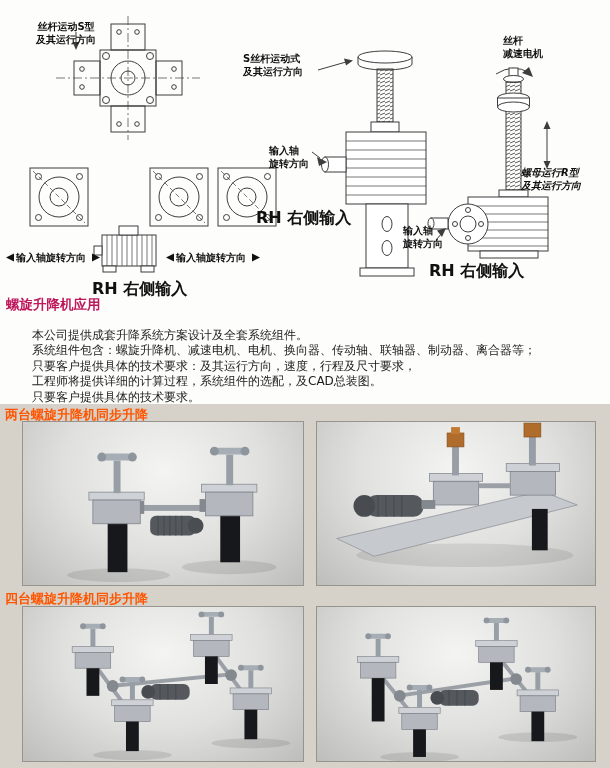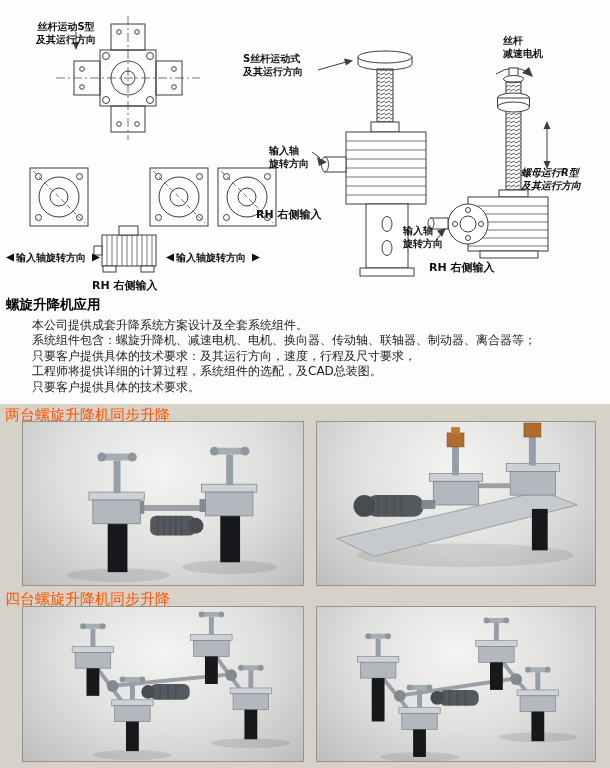--- a/index.html
+++ b/index.html
@@ -3,25 +3,25 @@
 <meta charset="utf-8">
 <style>
   * { margin:0; padding:0; box-sizing:border-box; }
   html,body { background:#d6d2c9; }
   body { font-family:"DejaVu Sans","Liberation Sans",sans-serif; }
   .page { position:relative; width:610px; height:768px; background:#d6d2c9; overflow:hidden; }
   .white-panel { position:absolute; top:0; left:0; width:610px; height:404px; background:#fdfdfc; }
   .drawings { position:absolute; top:0; left:0; width:610px; height:295px; }
   .draw-svg { position:absolute; top:0; left:0; }
   .dlabel { position:absolute; font-size:10px; font-weight:bold; color:#101010; white-space:pre-line; line-height:1.3; }
-  .dlabel.big { font-size:11px; white-space:nowrap; }
+  .dlabel.big { font-size:16px; white-space:nowrap; }
   .textblock { position:absolute; top:296px; left:6px; width:598px; }
-  .heading { font-size:13.5px; font-weight:bold; color:#000000; margin-bottom:4px; }
+  .heading { font-size:13.5px; font-weight:bold; color:#be185d; margin-bottom:14px; }
   .para { font-size:12px; color:#1c1c1c; line-height:15.4px; padding-left:26px; }
-  .section-label { position:absolute; left:5px; font-size:15px; font-weight:normal; color:var(--accent,#ff5500); }
+  .section-label { position:absolute; left:5px; font-size:13px; font-weight:bold; color:var(--accent,#ff5500); }
   #sec1 { top:406px; }
   #sec2 { top:590px; }
   .photo-row { position:absolute; left:22px; display:flex; gap:12px; }
   #row1 { top:421px; }
   #row2 { top:606px; }
   .photo { width:282px; height:165px; border:1px solid #97948e;
            background:radial-gradient(ellipse at 50% 30%, #f4f4f3 0%, #e0e0df 50%, #bdbdbb 100%); }
   .photo.short { height:156px; }
   .photo svg { display:block; width:100%; height:100%; }
 </style>

